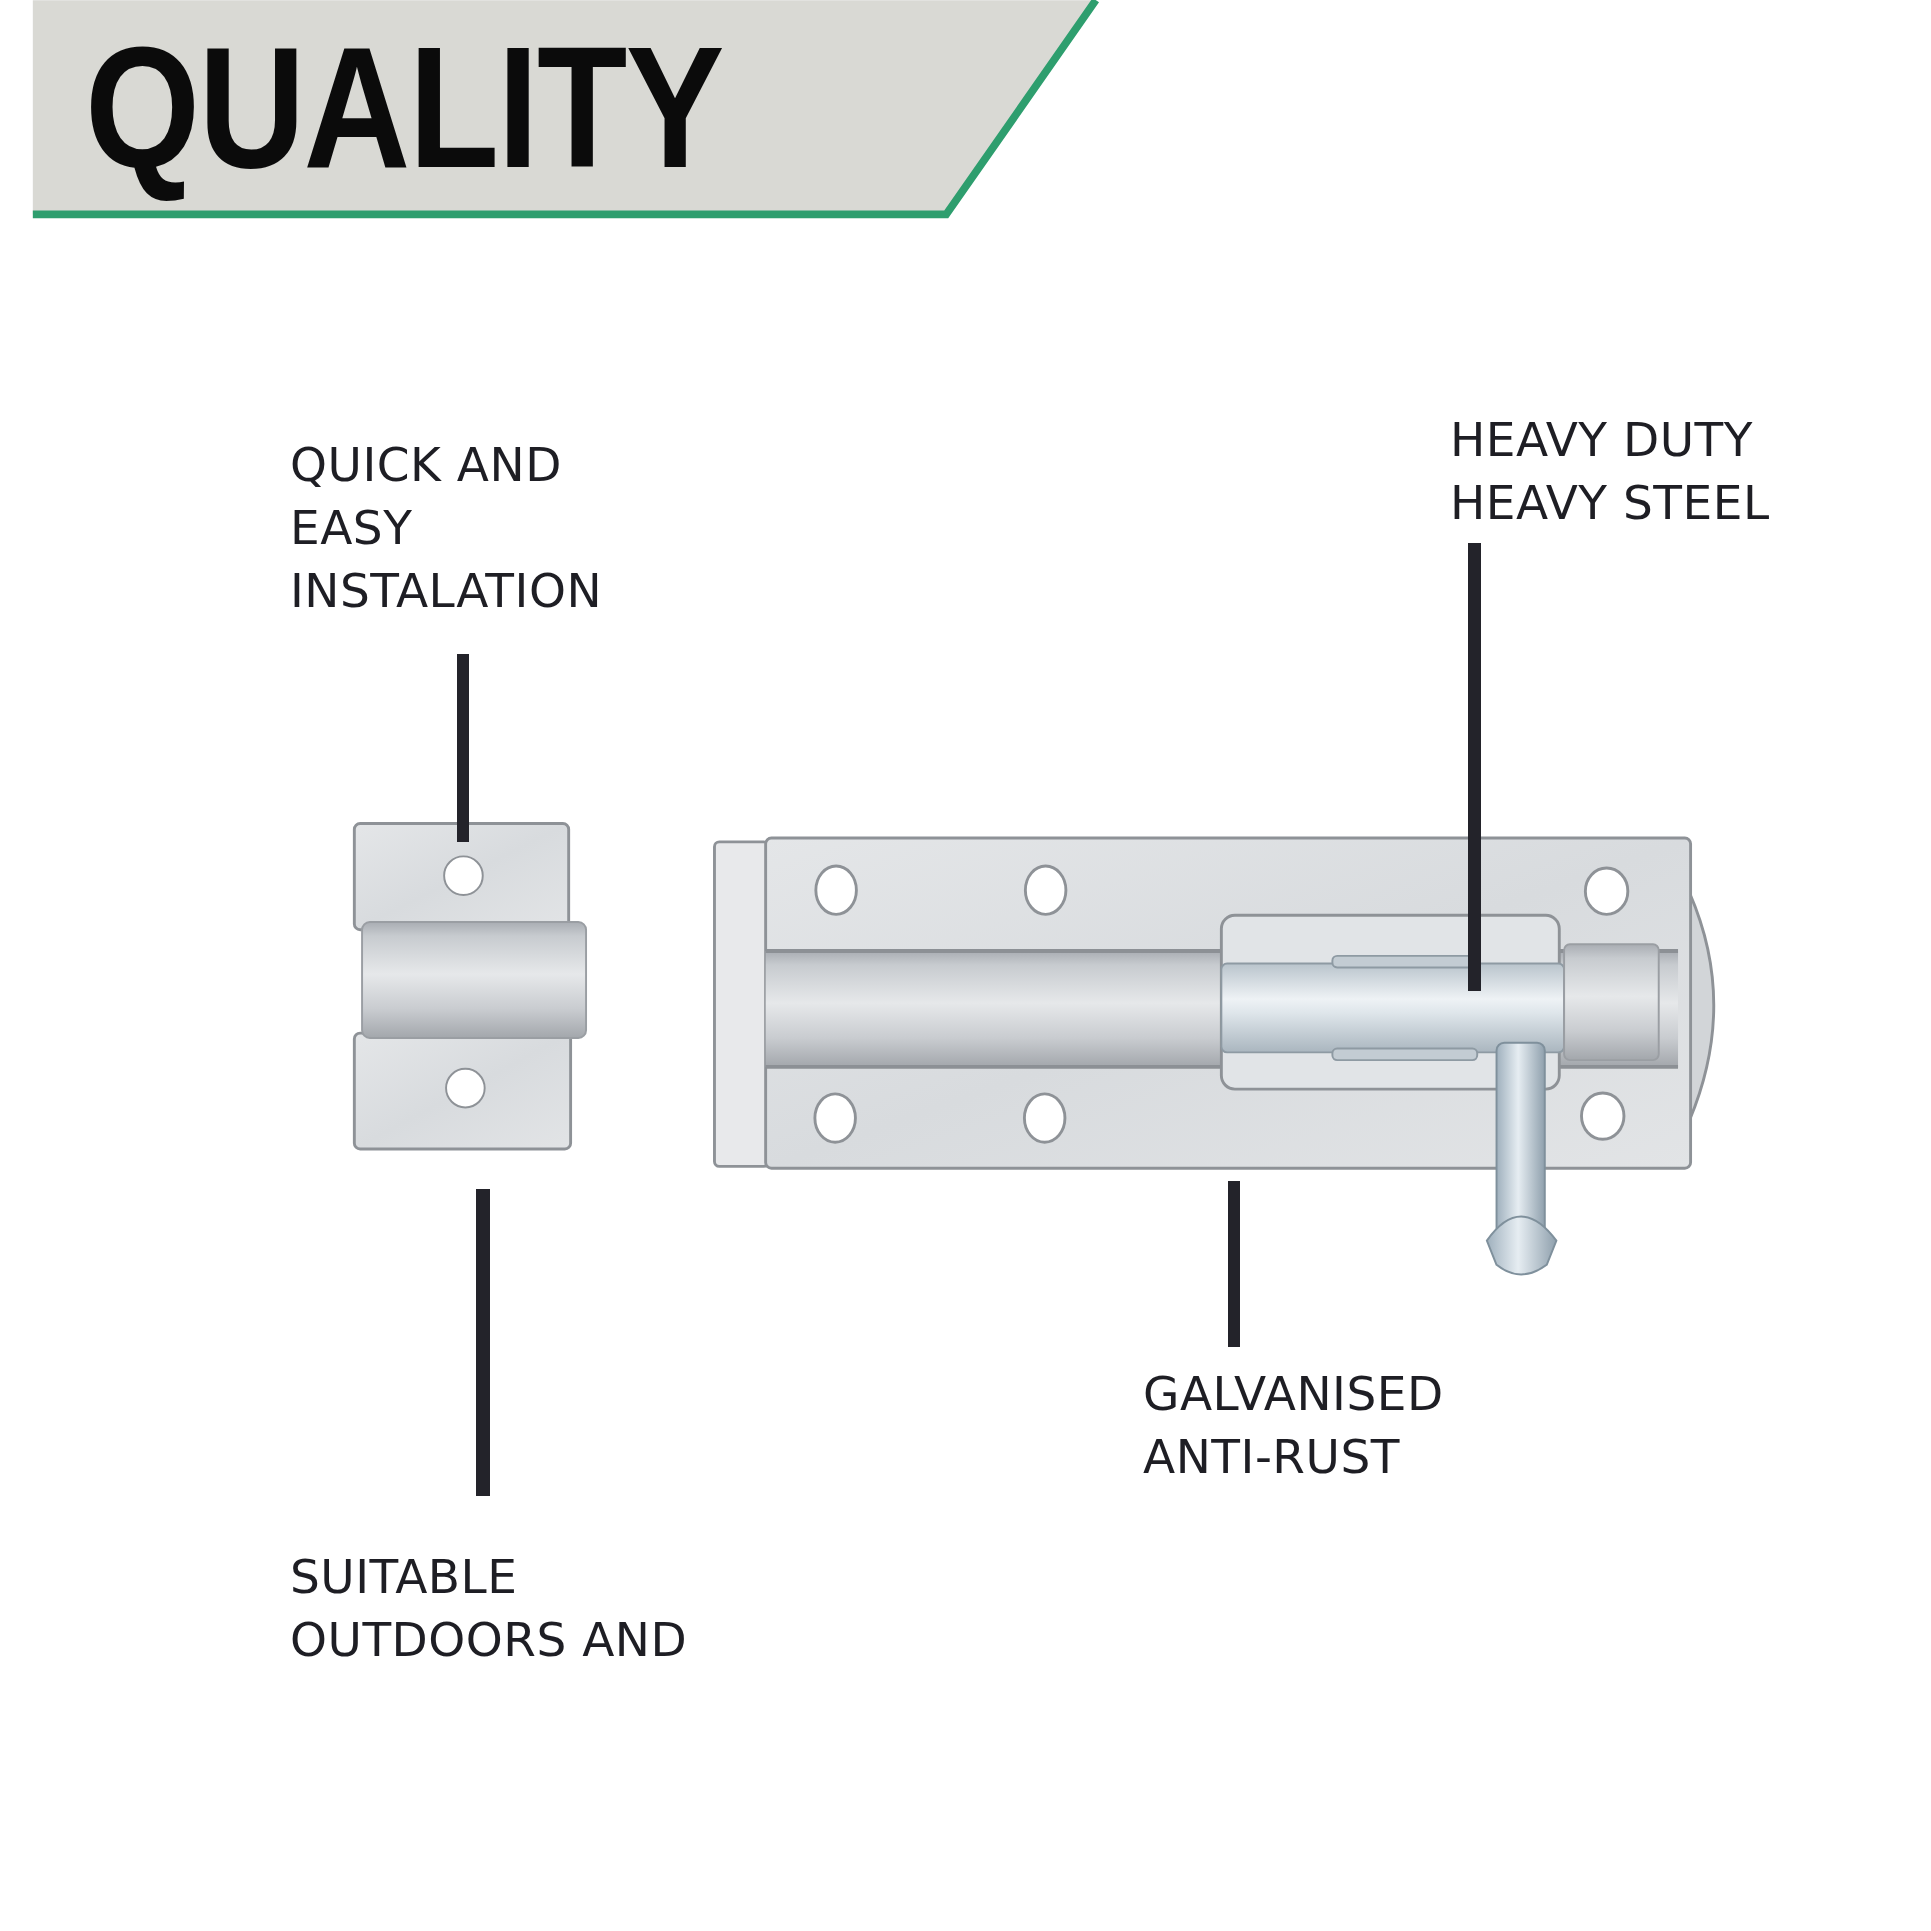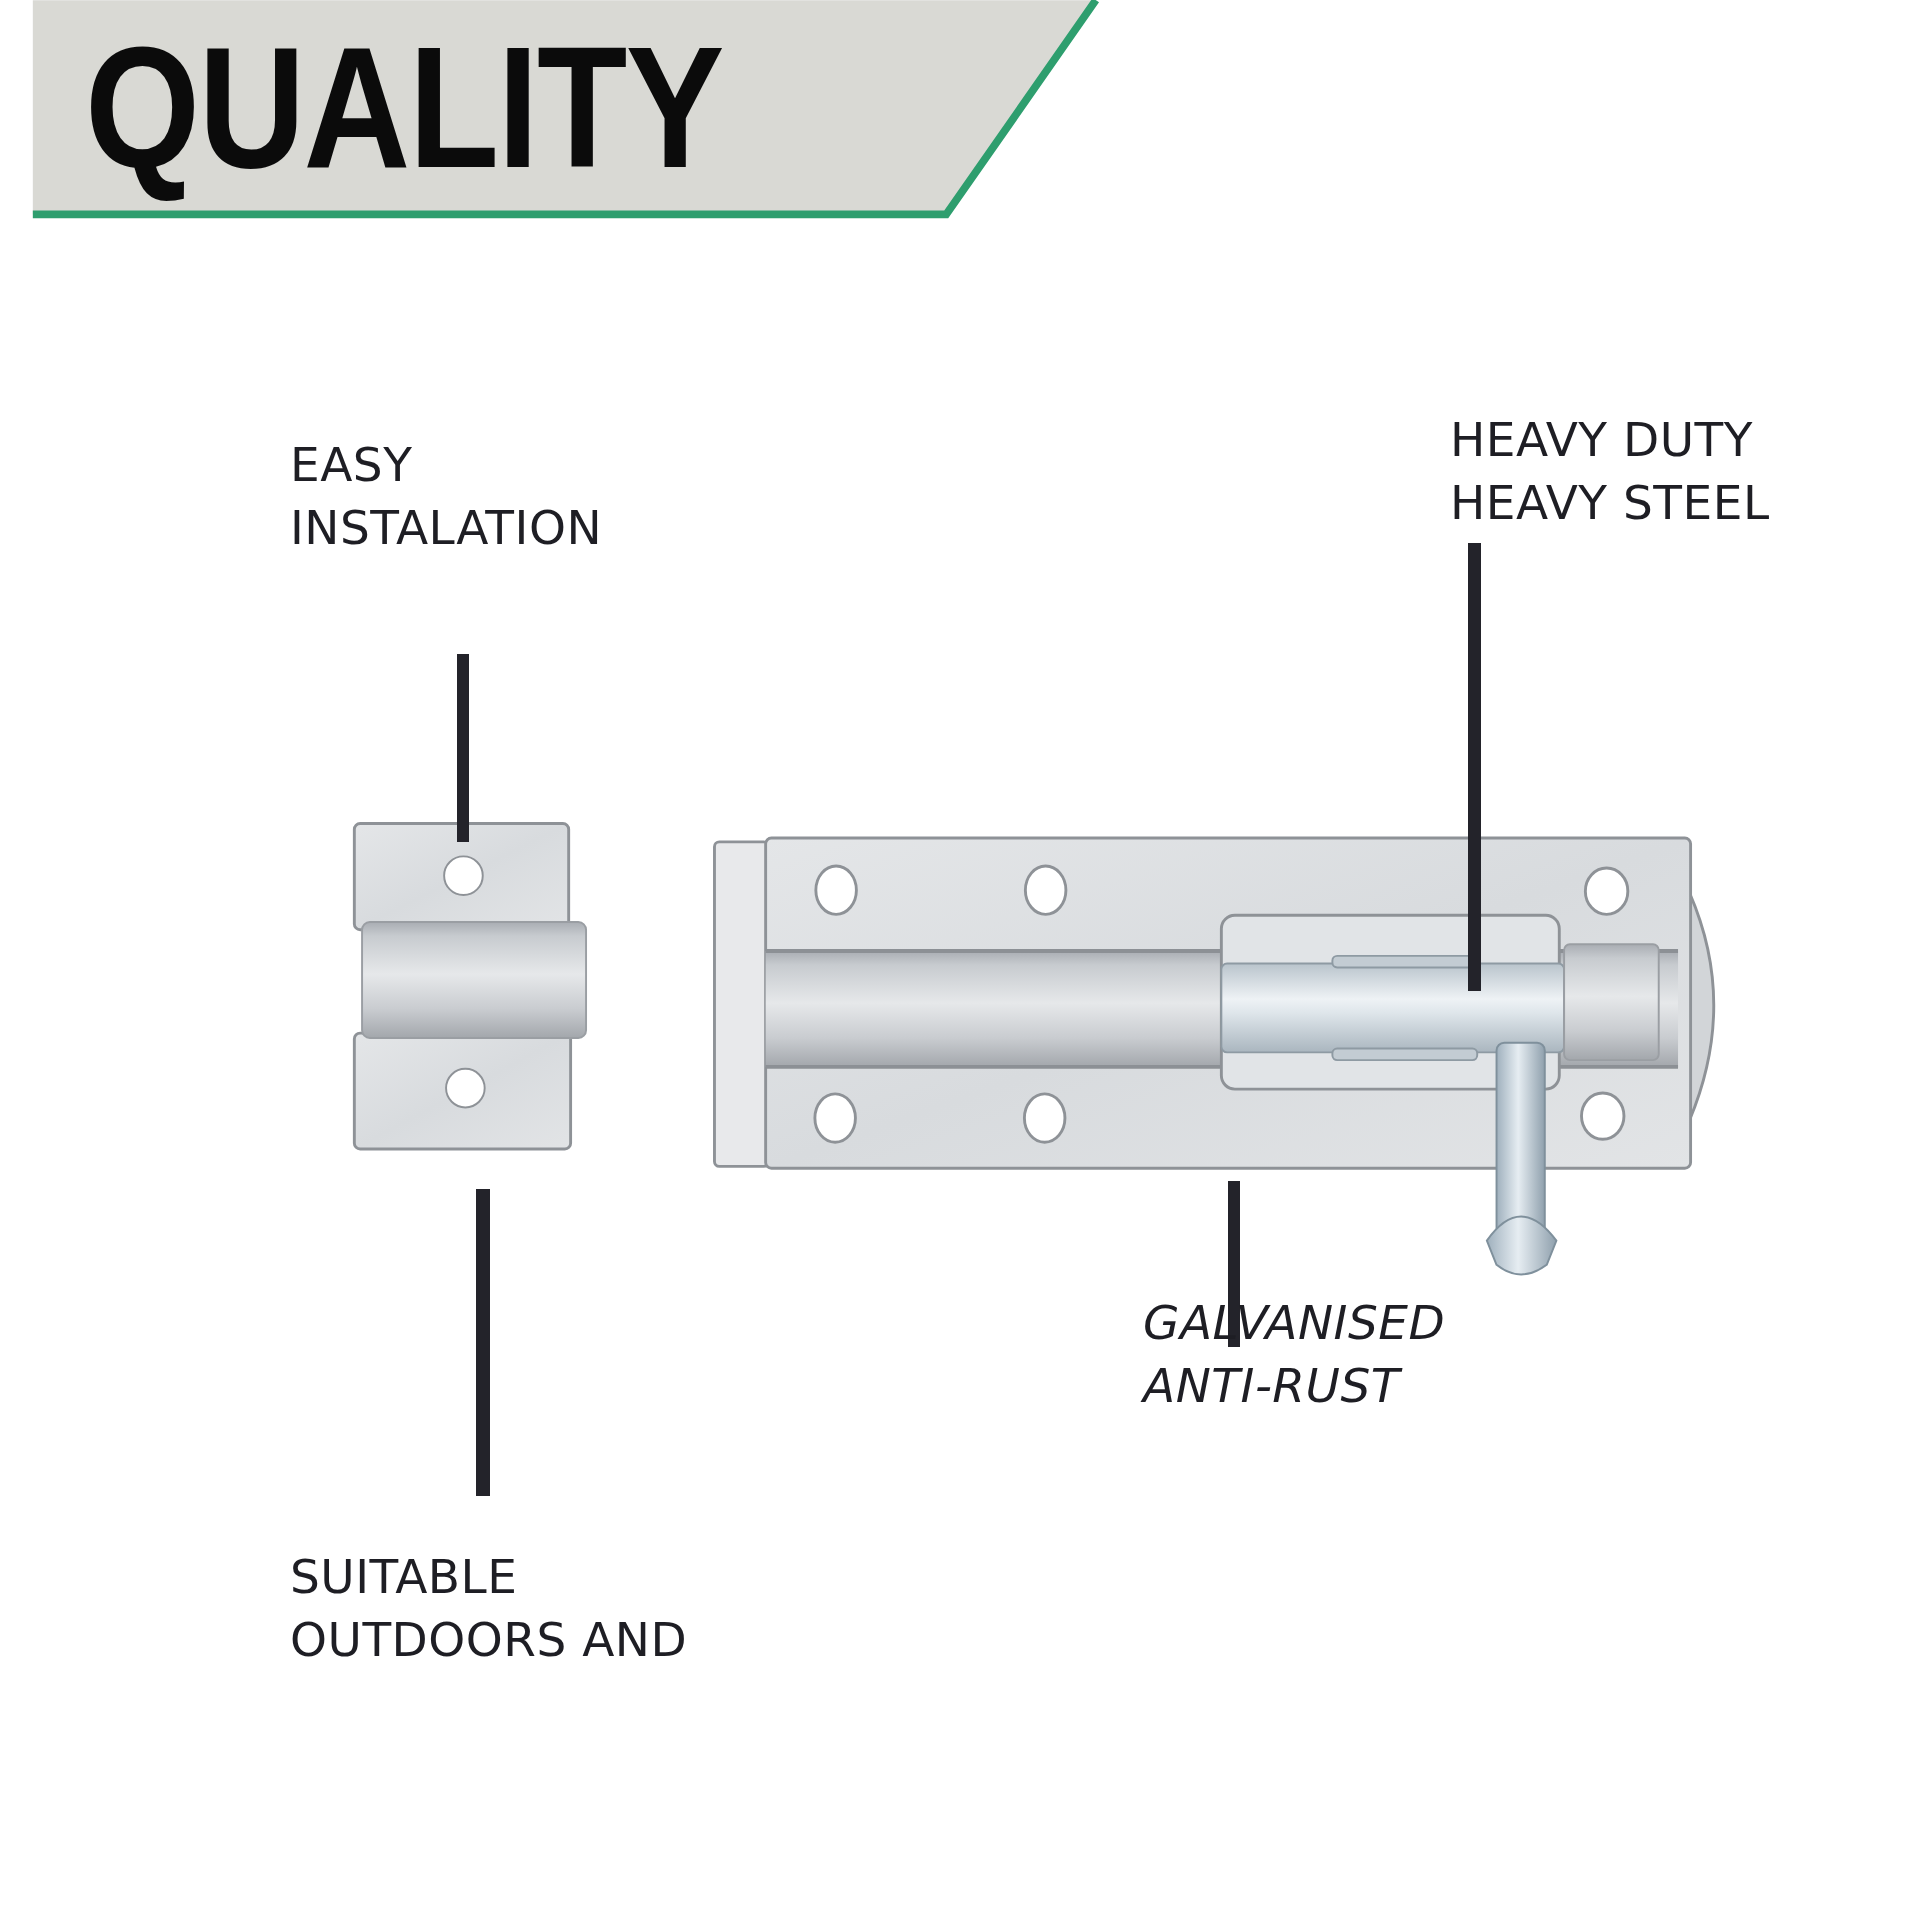--- a/index.html
+++ b/index.html
@@ -96,30 +96,31 @@
     <path d="M1540 1285 Q1575 1235 1612 1285 L1602 1310 Q1575 1330 1550 1310 Z" fill="url(#handleH)" stroke="#7f909c" stroke-width="2"></path>
   </g>
 </svg>
 
 <div class="leader" style="left:457px; top:654px; width:11.6px; height:188px;"></div>
 <div class="leader" style="left:476px; top:1189px; width:13.5px; height:307px;"></div>
 <div class="leader" style="left:1228px; top:1181px; width:11.6px; height:166px;"></div>
 <div class="leader" style="left:1468px; top:543px; width:12.6px; height:448px;"></div>
 
 <div class="label" style="left:290px; top:433px;">
+  <div>QUICK AND</div>
   <div>EASY</div>
   <div>INSTALATION</div>
 </div>
 
 <div class="label center" style="left:290px; top:1545px; width:439px;">
   <div>SUITABLE</div>
   <div>OUTDOORS AND</div>
 </div>
 
-<div class="label" style="left:1143px; top:1291px;font-style:italic;">
+<div class="label" style="left:1143px; top:1362px;">
   <div>GALVANISED</div>
   <div>ANTI-RUST</div>
 </div>
 
 <div class="label" style="left:1414px; top:408px;margin-left:36px;">
   <div>HEAVY DUTY</div>
   <div>HEAVY STEEL</div>
 </div>
 
 

